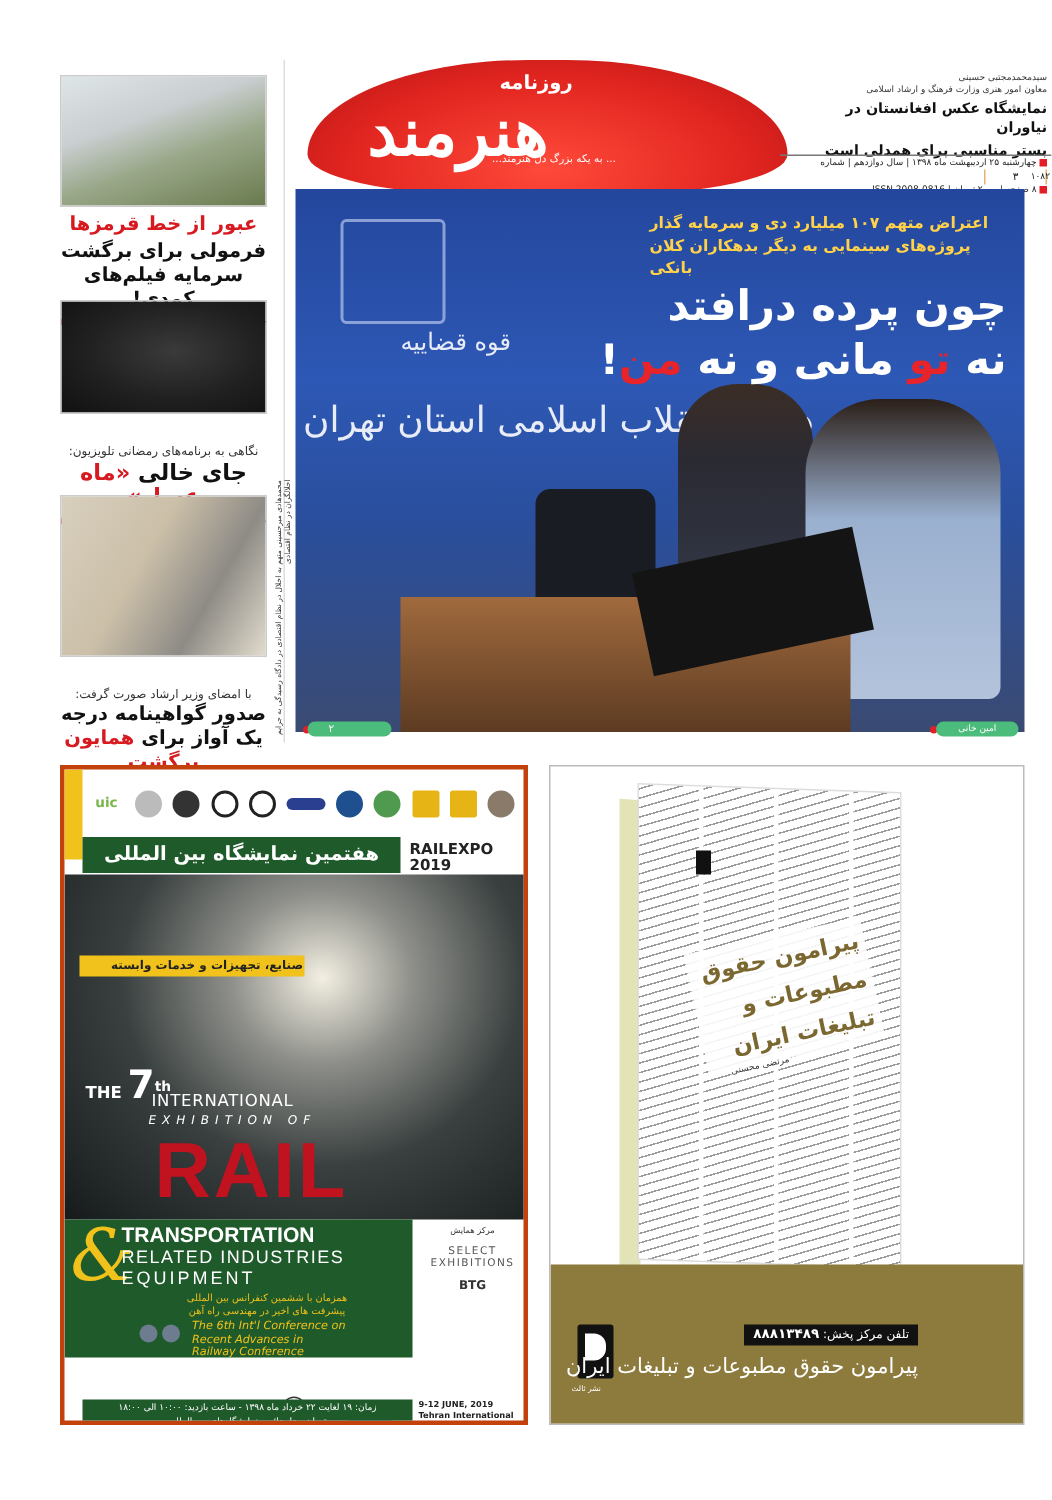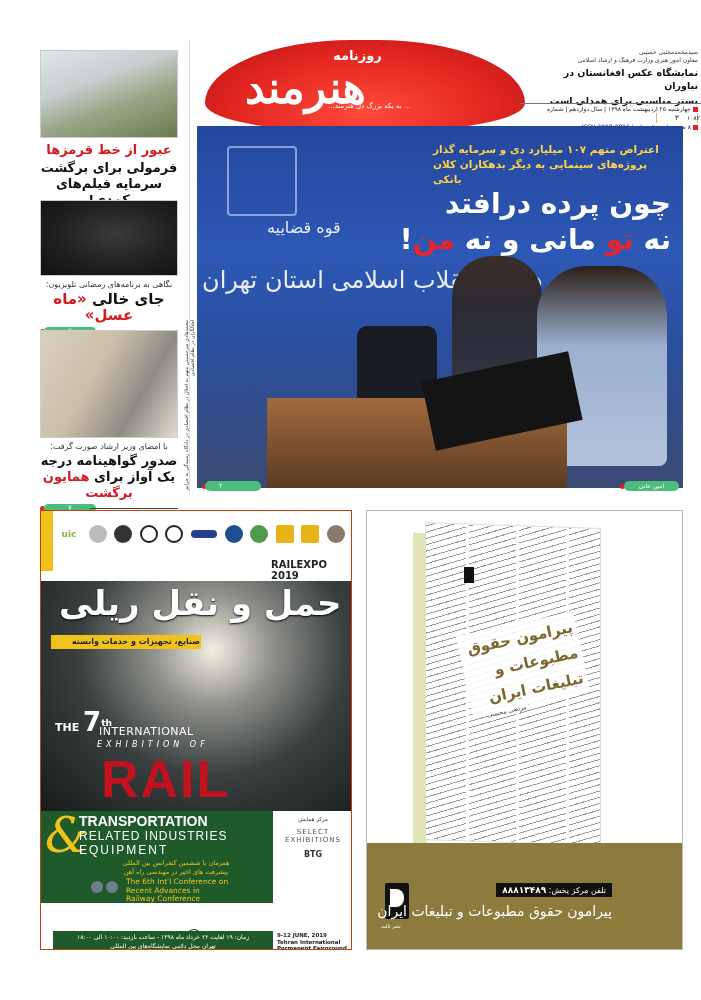--- a/index.html
+++ b/index.html
@@ -1,21 +1,21 @@
 <!DOCTYPE html>
 <html><head>
 <meta charset="utf-8">
 <style>
   * { box-sizing: border-box; margin: 0; padding: 0; }
   html, body { width: 701px; height: 1000px; background: #ffffff; overflow: hidden; }
   body { position: relative; font-family: "DejaVu Sans", sans-serif; color: #111; }
   .abs { position: absolute; }
   .teaser { position: absolute; left: 40px; width: 138px; }
   .teaser .photo { width: 100%; border: 1px solid #ccc; position: relative; overflow: hidden; }
-  .teaser .kicker { font-size: 8px; text-align: center; color: #333; margin-top: 4px; direction: rtl; }
+  .teaser .kicker { font-size: 8px; text-align: center; color: #333; margin-top: 20px; direction: rtl; }
   .teaser .headline { font-size: 13px; font-weight: bold; text-align: center; direction: rtl; line-height: 16px; margin-top: 2px; }
   .teaser .red { color: #d71920; }
   .page-pill { position: absolute; height: 9px; left: 0; width: 138px; }
   .page-pill .line { position: absolute; left: 50px; right: 0; top: 4px; height: 1px; background: #444; }
   .page-pill .pill { position: absolute; left: 4px; top: 0; width: 52px; height: 9px; border-radius: 5px; background: #4cbc7d; font-size: 7px; color: #fff; text-align: center; line-height: 9px; }
   .page-pill .dot { position: absolute; left: 0; top: 2px; width: 5px; height: 5px; border-radius: 50%; background: #e41e26; }
 
   
   .ph1 { height: 88px; background: linear-gradient(160deg, #dfe6e8 0%, #c9ced0 35%, #9aa88a 60%, #6a7a4d 100%); }
   .ph2 { height: 76px; background: radial-gradient(ellipse at 55% 45%, #3a3a3a 0%, #202020 55%, #111 100%); }
@@ -55,21 +55,21 @@
   .hero-pill-left .p { position: absolute; left: 3px; top: 0; width: 56px; height: 10px; border-radius: 5px; background: #4cbc7d; font-size: 7px; color: #fff; line-height: 10px; text-indent: 14px; }
   .hero-pill-left .d { position: absolute; left: 0; top: 3px; width: 5px; height: 5px; border-radius: 50%; background: #e41e26; }
   .hero-pill-right { left: 620px; top: 481px; width: 62px; height: 10px; }
   .hero-pill-right .p { position: absolute; left: 4px; top: 0; width: 55px; height: 10px; border-radius: 5px; background: #4cbc7d; font-size: 6px; color: #fff; line-height: 10px; text-align: center; direction: rtl; }
   .hero-pill-right .d { position: absolute; left: 0; top: 3px; width: 5px; height: 5px; border-radius: 50%; background: #e41e26; }
   .photo-credit { left: 183px; top: 320px; width: 12px; height: 170px; writing-mode: vertical-rl; transform: rotate(180deg); font-size: 5px; color: #333; direction: rtl; }
 
   .vsep { left: 189px; top: 40px; width: 1px; height: 455px; background: #ddd; }
 
   
-  .ad1 { left: 40px; top: 510px; width: 312px; height: 440px; border: 1px solid #c2410c; overflow: hidden; background: #fff; }
+  .ad1 { left: 40px; top: 510px; width: 312px; height: 440px; border: 3px solid #c2410c; overflow: hidden; background: #fff; }
   .ad1 .yellow-bar { position: absolute; left: 0; top: 0; width: 12px; height: 60px; background: #f1c21b; }
   .ad1 .logos { position: absolute; left: 16px; top: 8px; right: 6px; height: 30px; display: flex; justify-content: space-between; align-items: center; }
   .ad1 .logo-chip { width: 18px; height: 18px; border-radius: 50%; background: #bbb; font-size: 5px; color: #333; display: flex; align-items: center; justify-content: center; }
   .ad1 .logo-chip.y { border-radius: 2px; background: #e7b415; }
   .ad1 .logo-chip.uic { width: 24px; border-radius: 2px; background: none; color: #7ab648; font-weight: bold; font-size: 9px; }
   .ad1 .title-band { position: absolute; left: 12px; top: 45px; width: 212px; height: 24px; background: #1f5a2b; color: #fff; font-size: 13px; font-weight: bold; direction: rtl; text-align: center; line-height: 24px; }
   .ad1 .railexpo { position: absolute; left: 230px; top: 48px; font-size: 10px; font-weight: bold; color: #222; }
   .ad1 .railexpo small { display: block; font-size: 5px; color: #222; }
   .ad1 .tunnel { position: absolute; left: 0; top: 70px; width: 312px; height: 230px; background: radial-gradient(ellipse at 55% 30%, #f3efe2 0%, #8e8f8a 25%, #39403f 55%, #161a1b 100%); }
   .ad1 .fa-big { position: absolute; left: 18px; top: 72px; font-size: 34px; font-weight: bold; color: #fff; direction: rtl; text-shadow: 0 1px 2px #000; }
@@ -78,21 +78,21 @@
   .ad1 .the7 b { font-size: 26px; }
   .ad1 .intl { position: absolute; left: 58px; top: 214px; color: #fff; font-size: 11px; letter-spacing: 0.5px; }
   .ad1 .exhib { position: absolute; left: 56px; top: 229px; color: #fff; font-size: 8px; font-style: italic; letter-spacing: 4px; }
   .ad1 .rail { position: absolute; left: 60px; top: 236px; color: #c1121f; font-size: 52px; font-weight: bold; font-family: "Liberation Sans", sans-serif; letter-spacing: 2px; line-height: 64px; }
   .ad1 .green-block { position: absolute; left: 0; top: 300px; width: 232px; height: 92px; background: #1f5a2b; }
   .ad1 .amp { position: absolute; left: 4px; top: 296px; font-size: 48px; color: #f1c21b; font-family: "DejaVu Serif", serif; font-style: italic; }
   .ad1 .transp { position: absolute; left: 38px; top: 302px; color: #fff; font-weight: bold; font-size: 14px; font-family: "Liberation Sans", sans-serif; }
   .ad1 .related { position: absolute; left: 38px; top: 318px; color: #fff; font-size: 12px; font-family: "Liberation Sans", sans-serif; letter-spacing: 1px; }
   .ad1 .equip { position: absolute; left: 38px; top: 332px; color: #fff; font-size: 12px; font-family: "Liberation Sans", sans-serif; letter-spacing: 2px; }
   .ad1 .conf-fa { position: absolute; left: 60px; top: 348px; width: 150px; color: #f1c21b; font-size: 6.5px; direction: rtl; text-align: center; line-height: 9px; }
-  .ad1 .conf-en { position: absolute; left: 85px; top: 367px; color: #f1c21b; font-size: 7.5px; line-height: 8.5px; }
+  .ad1 .conf-en { position: absolute; left: 85px; top: 367px; color: #f1c21b; font-size: 7.5px; line-height: 8.5px; font-style: italic; }
   .ad1 .conf-logos { position: absolute; left: 50px; top: 370px; width: 30px; height: 14px; display: flex; gap: 3px; }
   .ad1 .conf-logos span { width: 12px; height: 12px; border-radius: 50%; background: #6d7c8e; }
   .ad1 .side-sponsors { position: absolute; left: 236px; top: 305px; width: 72px; height: 100px; display: flex; flex-direction: column; gap: 6px; align-items: center; }
   .ad1 .side-sponsors .sp { font-size: 5.5px; color: #333; text-align: center; }
   .ad1 .side-sponsors .sel { font-size: 7px; letter-spacing: 1px; color: #555; }
   .ad1 .sponsors-row { position: absolute; left: 20px; top: 412px; width: 210px; height: 22px; display: flex; justify-content: space-around; align-items: flex-end; gap: 12px; }
   .ad1 .sponsors-row .s1 { color: #1e3f8f; font-weight: bold; font-size: 13px; direction: rtl; }
   .ad1 .sponsors-row .s2 { width: 16px; height: 16px; border-radius: 50%; border: 1px solid #333; font-size: 5px; text-align: center; line-height: 16px; }
   .ad1 .sponsors-row .s3 { width: 40px; height: 12px; border-radius: 6px; background: #2a4f9e; color: #fff; font-size: 7px; text-align: center; line-height: 12px; }
   .ad1 .bottom-band { position: absolute; left: 12px; top: 420px; width: 220px; height: 20px; background: #1f5a2b; color: #fff; font-size: 6px; direction: rtl; text-align: center; line-height: 9px; padding-top: 1px; }
@@ -214,26 +214,26 @@
     <span class="logo-chip" style="background:#333"></span>
     <span class="logo-chip" style="background:none;border:2px solid #222"></span>
     <span class="logo-chip" style="background:none;border:2px solid #222"></span>
     <span class="logo-chip" style="border-radius:4px;width:26px;height:8px;background:#2a3f8f"></span>
     <span class="logo-chip" style="background:#1e4f8f"></span>
     <span class="logo-chip" style="background:#4f9a4e"></span>
     <span class="logo-chip y"></span>
     <span class="logo-chip y"></span>
     <span class="logo-chip" style="background:#8a7a6a"></span>
   </div>
+  <div class="title-band">هفتمین نمایشگاه بین المللی</div>
   <div class="railexpo">
     <span>RAILEXPO 2019</span>
     <small>TEHRAN/IRAN</small>
   </div>
   <div class="tunnel"></div>
-  <div class="fa-big">حمل و نقل ریلی</div>
   <div class="fa-strip">صنایع، تجهیزات و خدمات وابسته</div>
   <div class="the7">
     <span>THE</span>
     <b>7</b><sup>th</sup>
   </div>
   <div class="intl">INTERNATIONAL</div>
   <div class="exhib">EXHIBITION OF</div>
   <div class="rail">RAIL</div>
   <div class="green-block"></div>
   <div class="amp">&amp;</div>

